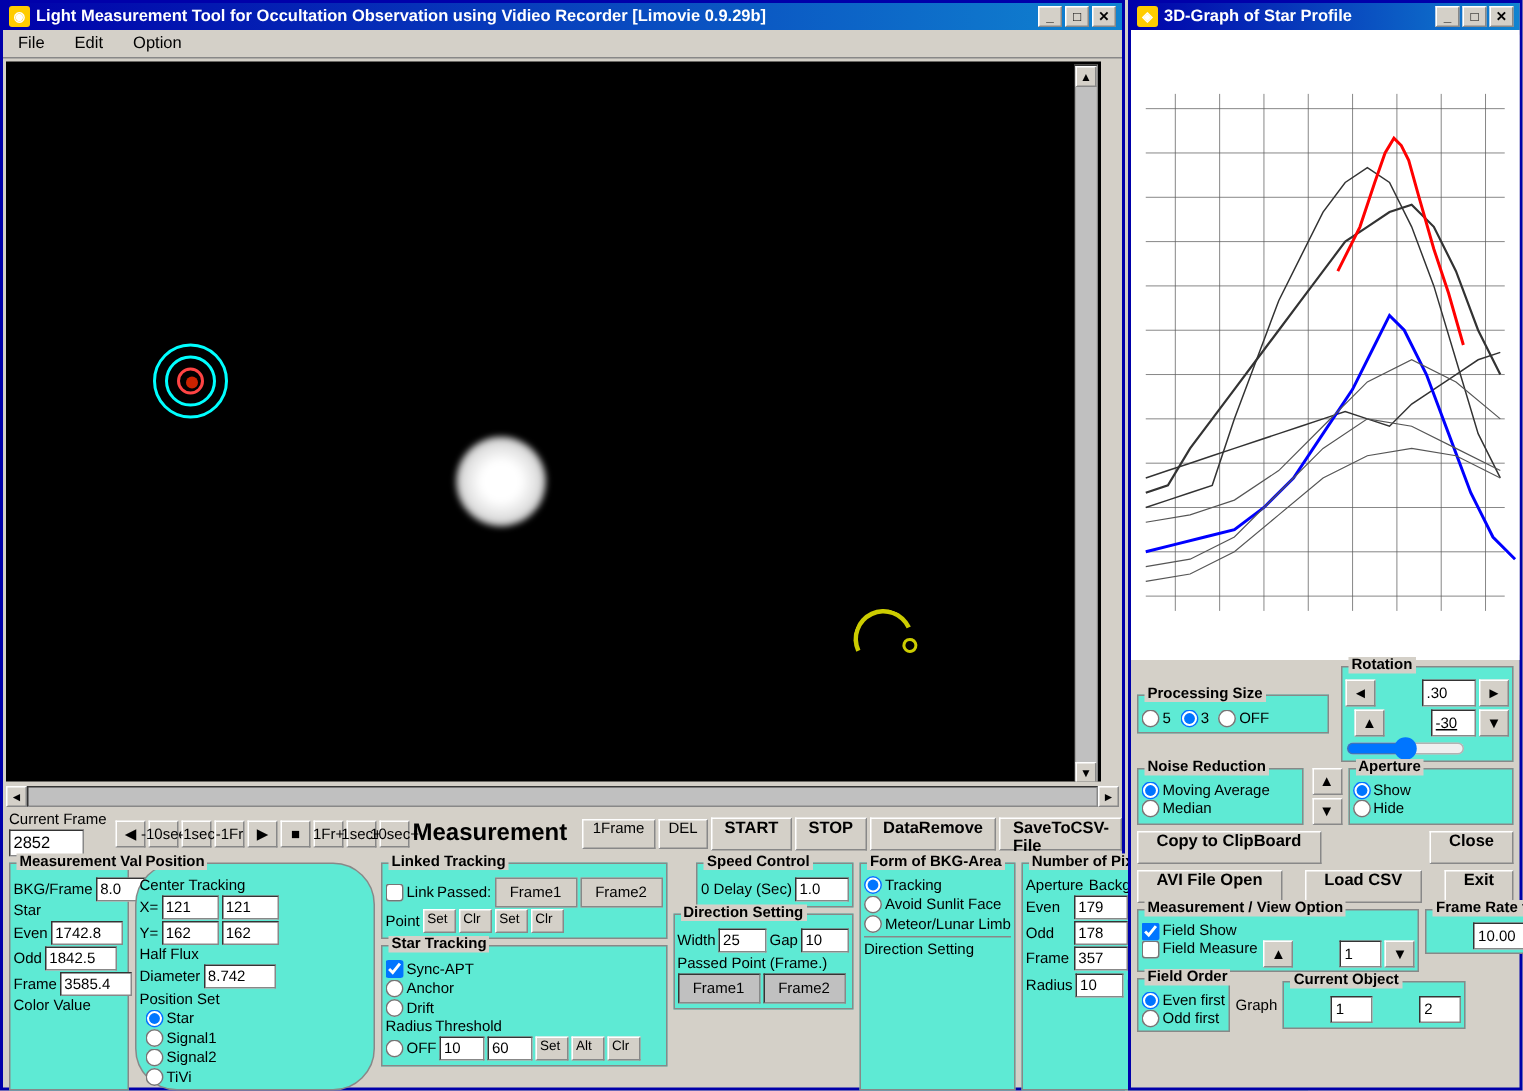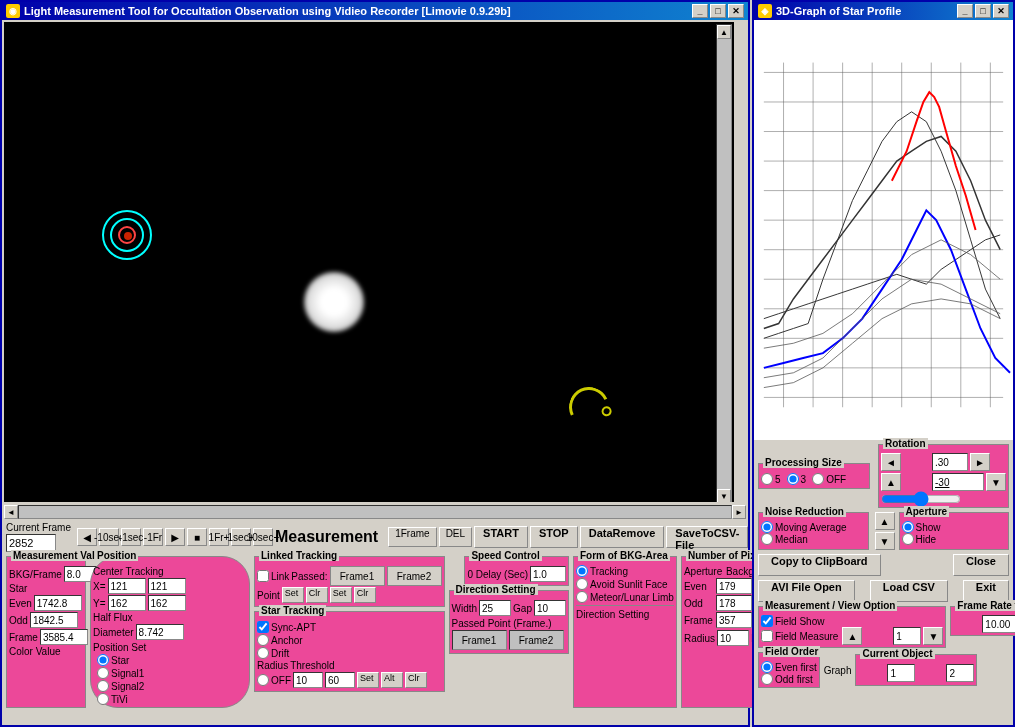--- a/index.html
+++ b/index.html
@@ -182,21 +182,21 @@
     
     .bottom-panel {
       display: flex;
       padding: 2px 4px;
       gap: 4px;
       flex-wrap: nowrap;
     }
 
     .panel-group {
       border: 1px solid #888;
-      background: #ec4899;
+      background: #5eead4;
       padding: 2px;
       position: relative;
     }
 
     .panel-title {
       position: absolute;
       top: -7px;
       left: 4px;
       background: #d4d0c8;
       padding: 0 2px;
@@ -297,21 +297,21 @@
       height: 18px;
       background: white;
       border: 1px inset #888;
       font-size: 10px;
       padding: 0 2px;
       margin-left: 29px;
     }
 
     .checkbox-row {
       display: flex;
-      align-items: center;
+      align-items: flex-start;
       gap: 2px;
     }
 
     input[type=range] {
       width: 60px;
       height: 14px;
     }
 
     .frame-tab {
       height: 20px;
@@ -350,20 +350,25 @@
   <div class="title-bar">
     <span class="title-bar-icon">◉</span>
     <span>Light Measurement Tool for Occultation Observation using Vidieo Recorder [Limovie 0.9.29b]</span>
     <div class="title-bar-buttons">
       <div class="tb-btn">_</div>
       <div class="tb-btn">□</div>
       <div class="tb-btn close-btn">✕</div>
     </div>
   </div>
 
+  <div class="menu-bar">
+    <span class="menu-item">File</span>
+    <span class="menu-item">Edit</span>
+    <span class="menu-item">Option</span>
+  </div>
 
   <div style="position:relative; display:flex;">
     <div class="video-area">
 
       <div class="target-circle" style="width:50px;height:50px;left:98px;top:188px;border-color:#00ffff;border-width:2px;"></div>
       <div class="target-circle" style="width:34px;height:34px;left:106px;top:196px;border-color:#00ffff;border-width:2px;"></div>
       <div class="target-circle" style="width:18px;height:18px;left:114px;top:204px;border-color:#ff4444;border-width:2px;"></div>
       <div style="position:absolute;left:120px;top:210px;width:8px;height:8px;background:#cc2200;border-radius:50%;"></div>
 
       <div style="position:absolute;left:300px;top:250px;width:60px;height:60px;
@@ -704,21 +709,21 @@
       </div>
       <div class="panel-group" style="padding-top:8px;">
         <span class="panel-title">Rotation</span>
         <div style="display:flex;align-items:center;gap:2px;">
           <div class="arrow-btn">◄</div>
           <input class="num-input" type="text" value=".30" style="">
           <div class="arrow-btn">►</div>
         </div>
         <div style="display:flex;justify-content:flex-end;gap:2px;margin-top:2px;">
           <div class="arrow-btn">▲</div>
-          <input class="num-input" type="text" value="-30" style="width: 52px; text-decoration: underline;">
+          <input class="num-input" type="text" value="-30" style="width: 30px; text-decoration: underline;">
           <div class="arrow-btn">▼</div>
         </div>
 
         <div style="display:flex;align-items:center;gap:2px;margin-top:2px;">
           <input type="range" min="-30" max="30" value="0" style="width: 80px; height: 12px;">
         </div>
       </div>
     </div>
 
     <div style="display:flex;gap:4px;">

